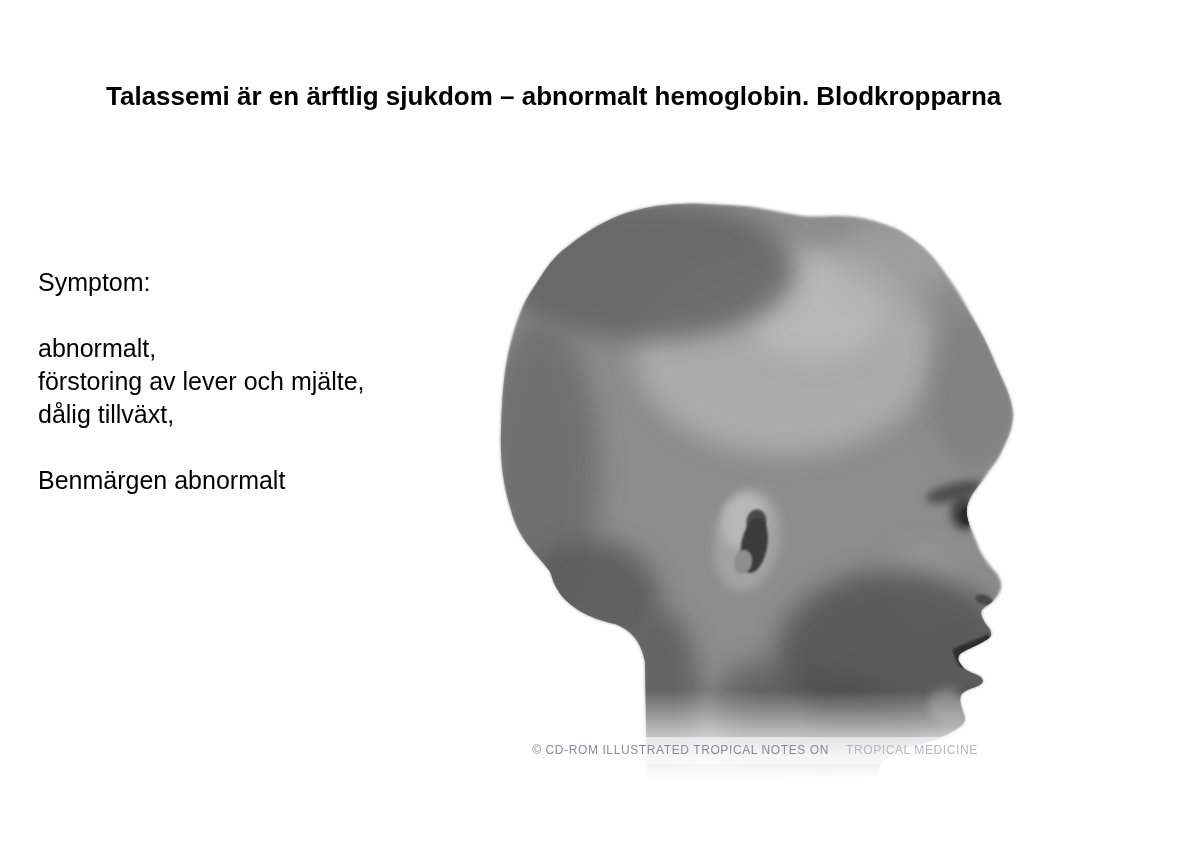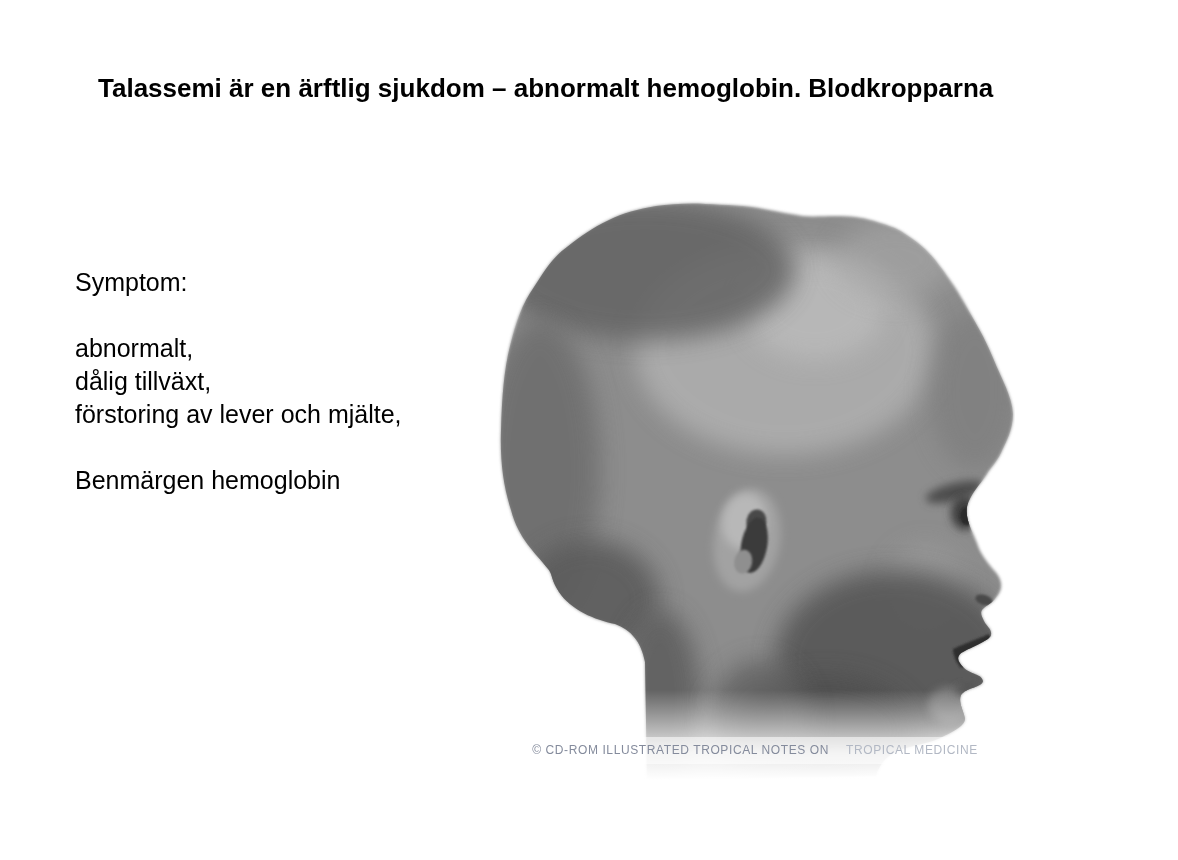--- a/index.html
+++ b/index.html
@@ -8,31 +8,31 @@
     background: var(--background, #ffffff);
     position: relative; overflow: hidden;
     font-family: "Liberation Sans", sans-serif;
     color: var(--text, #000000);
   }
   .slide { position: absolute; inset: 0; }
 
   
   .title {
     position: absolute; left: 90px; top: 64px;
-    margin: 8px; font-size: 26px; line-height: 33px;
+    margin: 16px; font-size: 26px; line-height: 33px;
     font-weight: bold; letter-spacing: 0;
   }
   .title .tline { display: block; white-space: nowrap; }
 
   
   .symptoms {
     position: absolute; left: 38px; top: 266px;
     font-size: 25px; line-height: 33px; font-weight: normal;
   }
-  .symptoms .line { min-height: 33px; white-space: nowrap; margin-left: 37px; }
+  .symptoms .line { min-height: 33px; white-space: nowrap; }
 
   
   .photo {
     position: absolute; left: 495px; top: 200px;
     width: 520px; height: 580px; margin: 0;
   }
   .photo svg { position: absolute; left: 0; top: 0; }
   .caption {
     position: absolute; left: 0; top: 537px;
     width: 520px; height: 27px; line-height: 27px;
@@ -50,24 +50,24 @@
 <main class="slide">
 
   <h1 class="title">
     <span class="tline">Talassemi är en ärftlig sjukdom – abnormalt hemoglobin. Blodkropparna</span>
   </h1>
 
   <section class="symptoms">
     <div class="line heading">Symptom:</div>
     <div class="line blank"></div>
     <div class="line">abnormalt,</div>
+    <div class="line">förstoring av lever och mjälte,</div>
     <div class="line">dålig tillväxt,</div>
-    <div class="line">förstoring av lever och mjälte,</div>
     <div class="line blank"></div>
-    <div class="line">Benmärgen hemoglobin</div>
+    <div class="line">Benmärgen abnormalt</div>
   </section>
 
   <figure class="photo">
     <svg viewBox="0 0 520 580" width="520" height="580" aria-hidden="true">
       <defs>
         <path id="headPath" d="M152,580 L150,462
           C146,441 136,430 120,424
           C100,420 76,410 64,392
           C56,380 58,376 54,370
           C40,352 24,340 16,310

